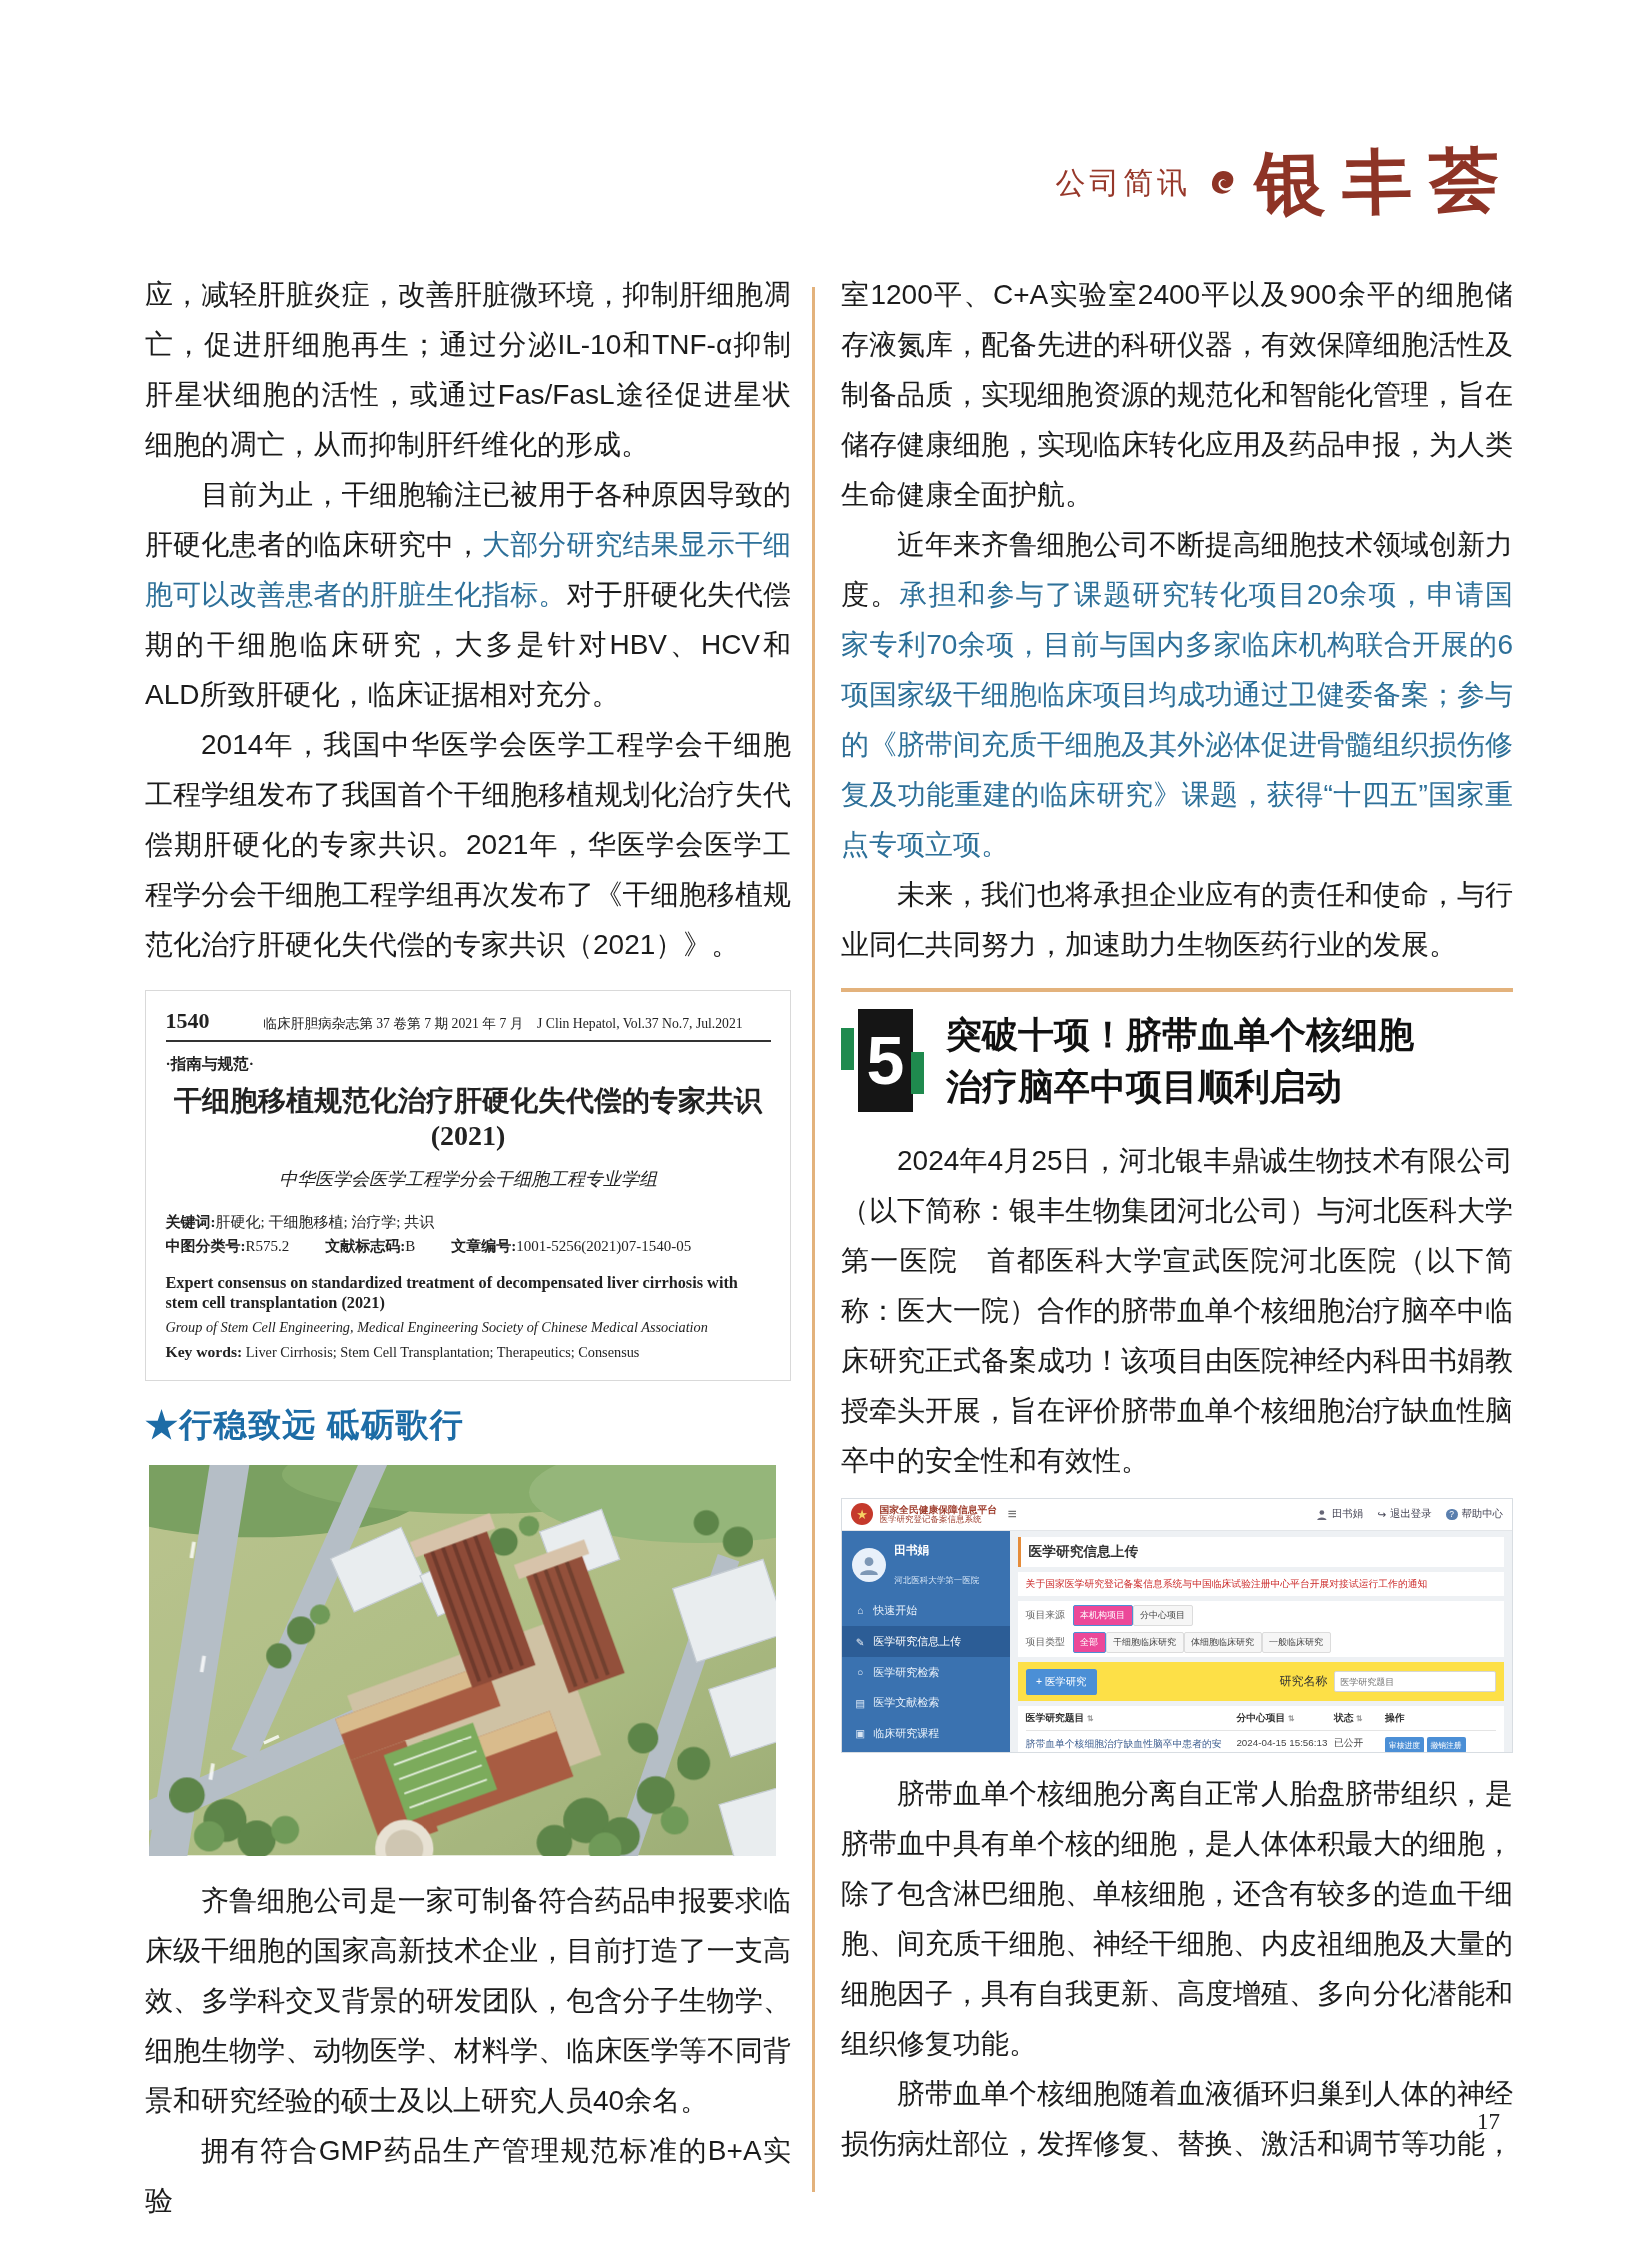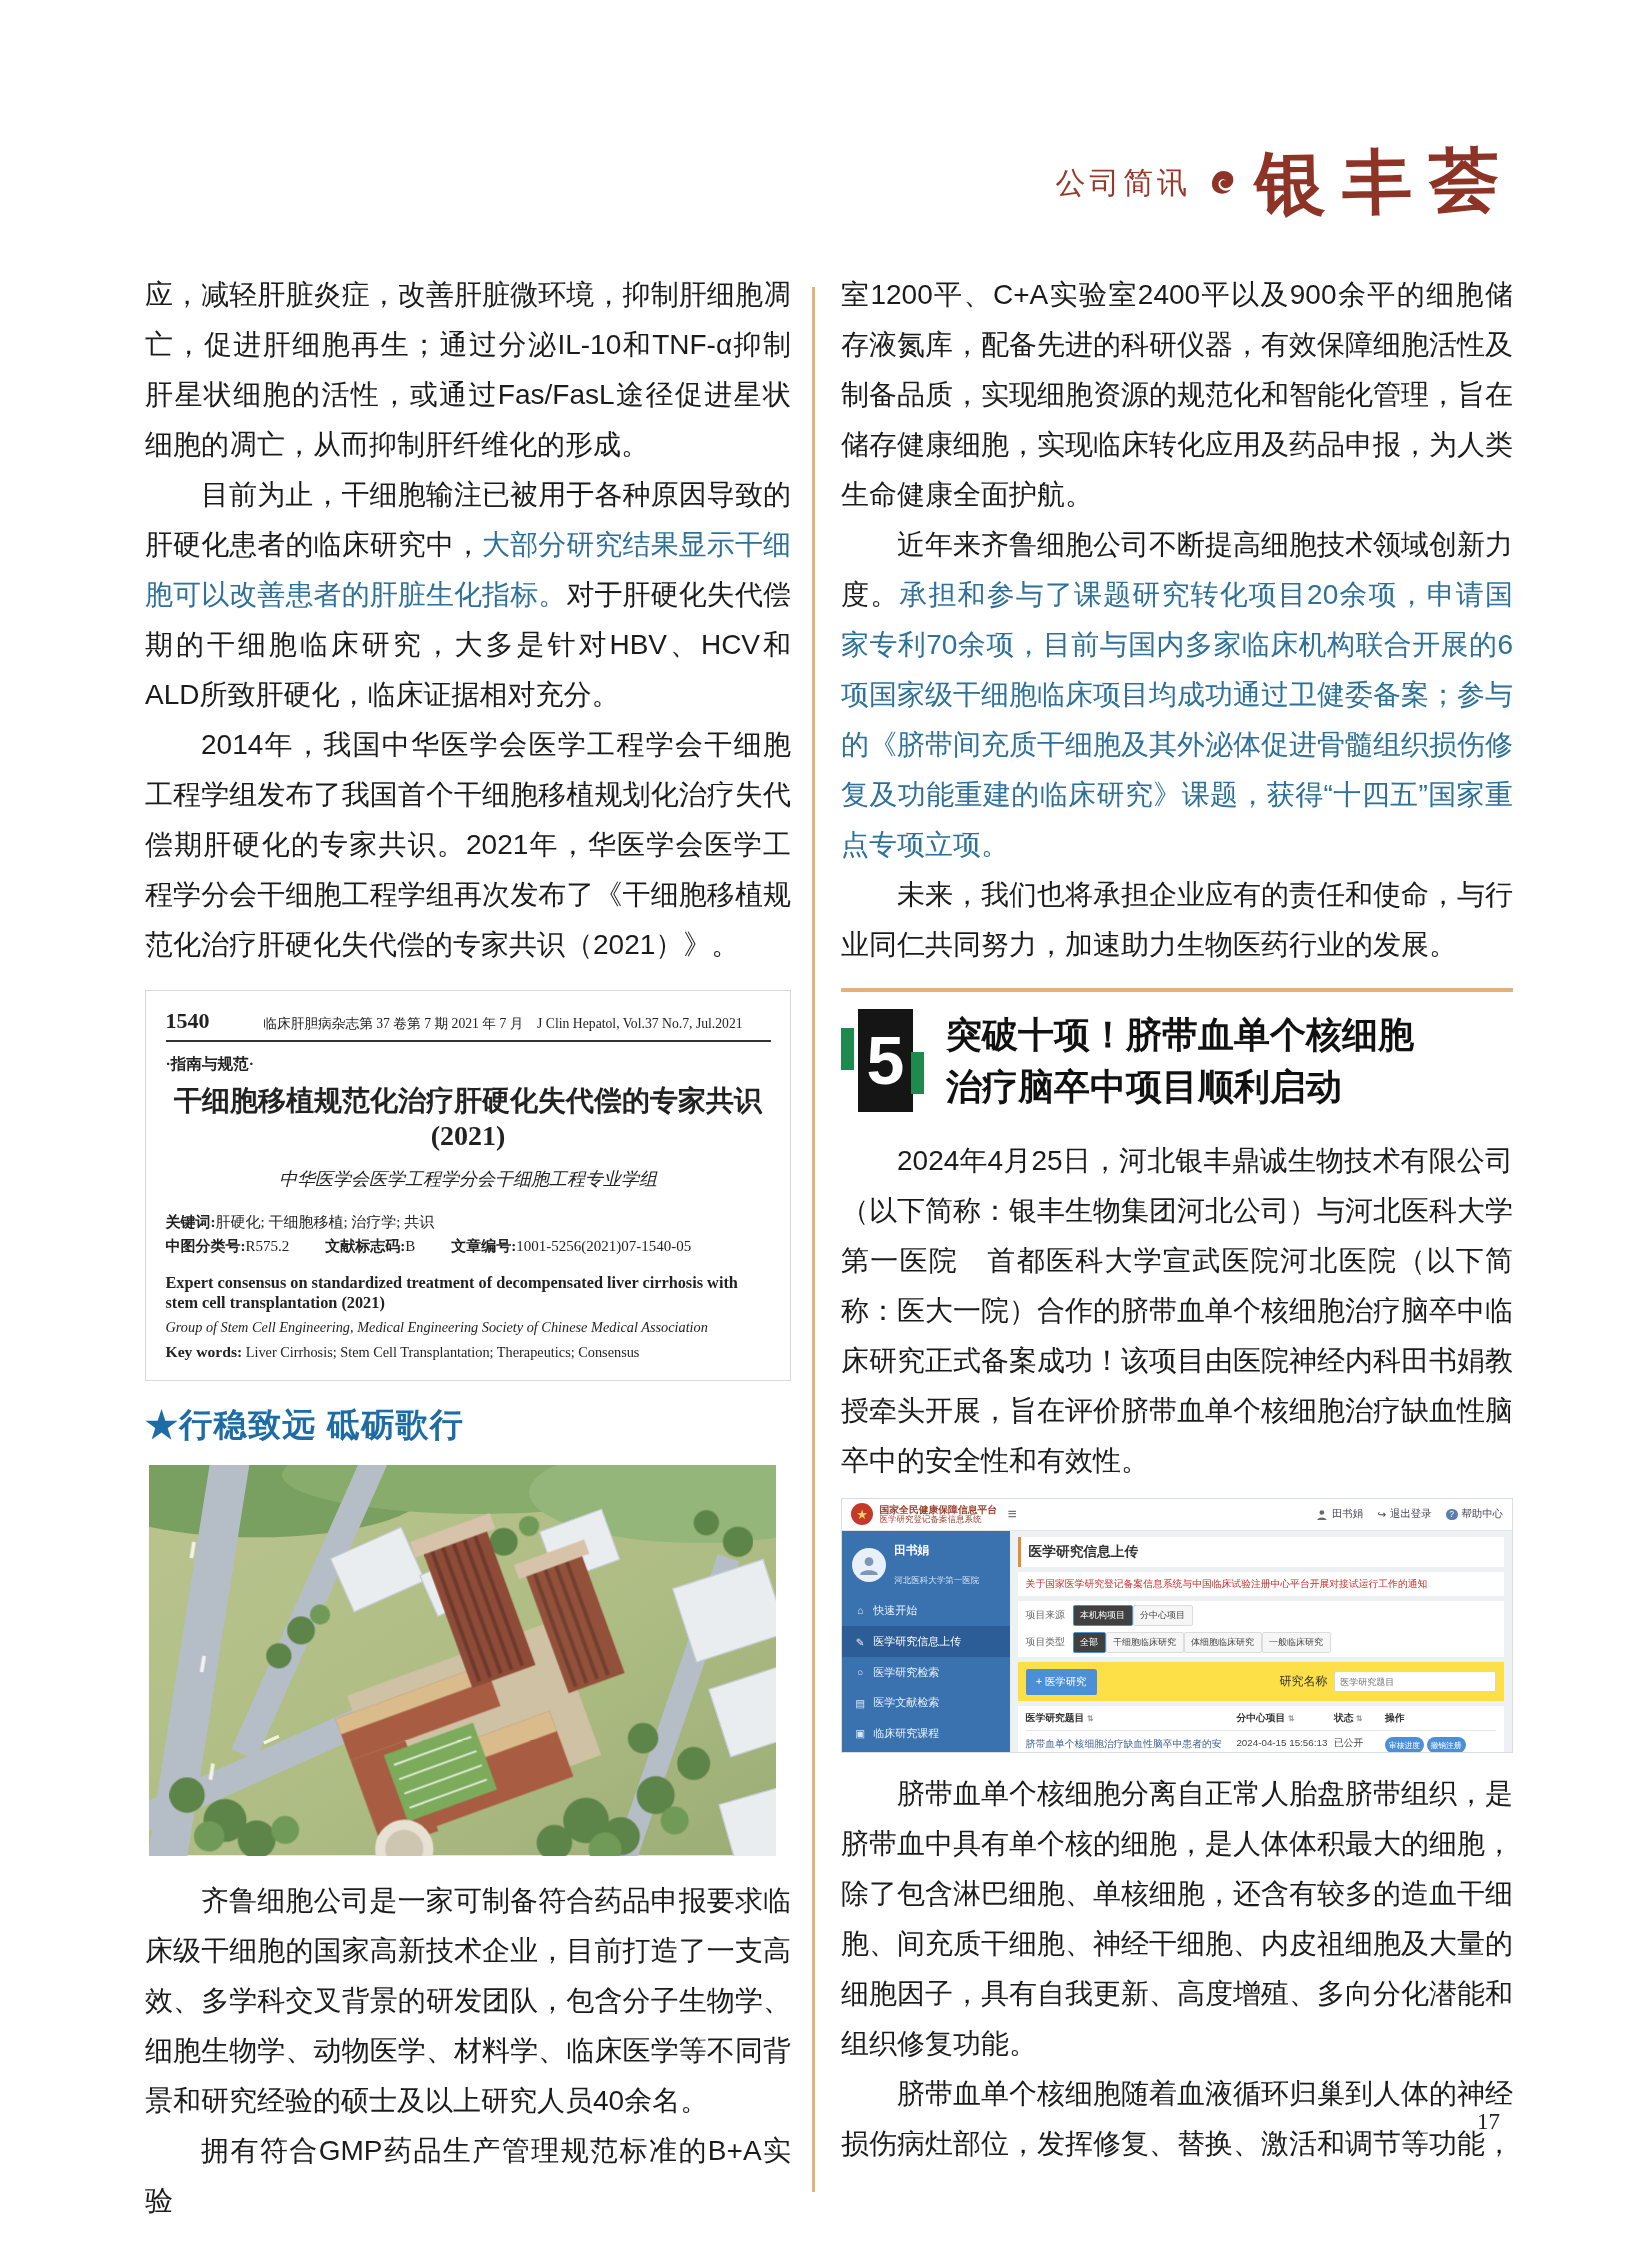--- a/index.html
+++ b/index.html
@@ -78,37 +78,37 @@
   .pf-menu li{padding:7.8px 11.7px;display:flex;gap:6.5px;align-items:center;color:#eaf2fb;}
   .pf-menu li.active{background:#2c5d96;color:#fff;}
   .pf-menu .mi{width:13px;text-align:center;font-size:10.4px;opacity:.9;}
   .pf-main{flex:1;padding:6.5px 7.8px;display:flex;flex-direction:column;gap:5.2px;min-width:0;}
   .pf-title{background:#fff;padding:5.9px 7.8px;font-size:13.7px;font-weight:bold;color:#333;border-left:3.3px solid #e58c3a;}
   .pf-notice{font-size:9.8px;color:#cc2b2b;background:#fff;padding:5.2px 7.8px;}
   .pf-filters{background:#fff;padding:3.9px 7.8px;display:flex;flex-direction:column;gap:5.2px;}
   .pf-frow{display:flex;align-items:center;gap:0;}
   .pf-flabel{font-size:9.8px;color:#666;width:47px;flex:0 0 auto;}
   .chip{font-size:9px;padding:3.3px 6.5px;border:0.7px solid #dcdcdc;background:#f6f6f6;color:#444;border-radius:2px;}
-  .chip.active{background:#404040;border-color:#4b8fd6;color:#fff;}
+  .chip.active{background:#ec4899;border-color:#4b8fd6;color:#fff;}
   .pf-actionrow{display:flex;align-items:center;background:#fde047;padding:6.5px 7.8px;}
   .btn-add{background:#4b8fd6;color:#fff;font-size:10.4px;padding:5.9px 10.4px;border-radius:2.6px;border:none;}
   .pf-search{margin-left:auto;display:flex;align-items:center;gap:6.5px;}
   .pf-search label{font-size:12px;color:#333;}
   .pf-search input{width:150px;height:19.5px;border:0.7px solid #d6d6d6;border-radius:2px;font-size:9px;padding:0 5.2px;color:#333;background:#fff;}
   .pf-table{background:#fff;flex:1;padding:0 7.8px 5.2px 7.8px;font-size:9.8px;}
   .pf-thead{display:flex;border-bottom:0.7px solid #e4e4e4;padding:5.2px 0;font-weight:bold;color:#333;}
   .pf-trow{display:flex;padding:6.5px 0;align-items:flex-start;}
   .c-title{width:44%;padding-right:6.5px;}
   .c-time{width:21%;}
   .c-status{width:11%;}
   .c-ops{width:24%;}
   .pf-trow .c-title{color:#3c5d8f;line-height:1.45;}
   .pf-trow .c-time,.pf-trow .c-status{color:#444;}
   .sorticon{font-size:7.8px;color:#999;margin-left:2.6px;}
-  .op{display:inline-block;color:#fff;font-size:7.8px;padding:2.6px 3.9px;border-radius:8px;margin:0 2.6px 2.6px 0;}
+  .op{display:inline-block;color:#fff;font-size:7.8px;padding:2.6px 3.9px;border-radius:2px;margin:0 2.6px 2.6px 0;}
   .op.blue{background:#4b8fd6;}
   .op.orange{background:#e8a33d;}
 
   .page-number{position:absolute;left:1477px;top:2109px;font-family:"Liberation Serif",serif;font-size:23px;color:#222;}
 </style>
 </head>
 <body>
 
 <div class="page">
 

